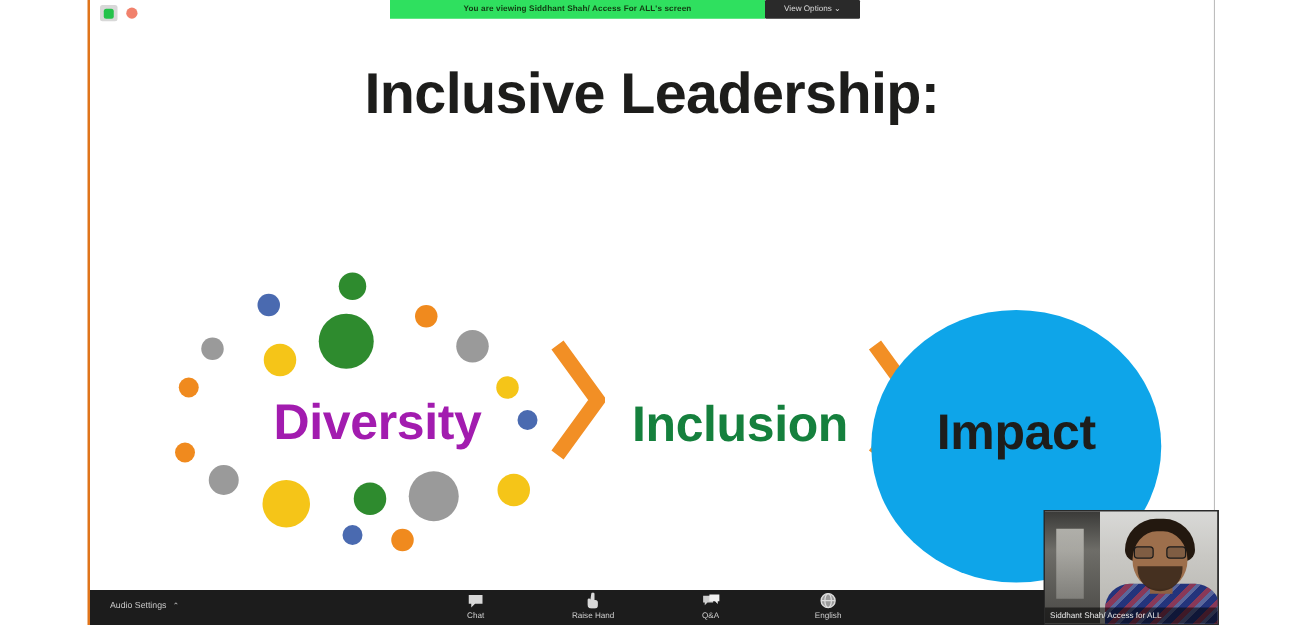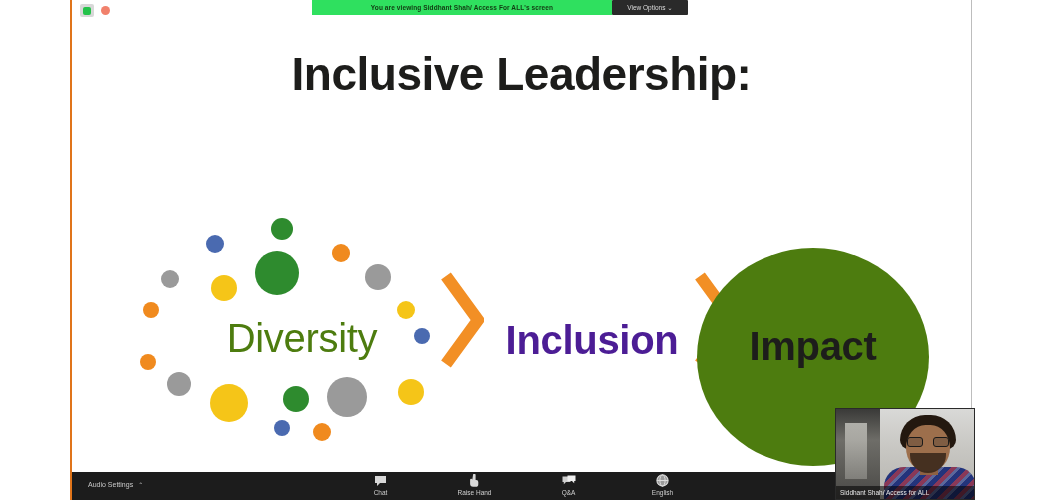--- a/index.html
+++ b/index.html
@@ -33,35 +33,35 @@
 
   #slide-title{position:absolute;left:0;right:0;top:22px;text-align:center;
                color:#1d1d1b;font-weight:700;font-size:46px;line-height:1.33;
                letter-spacing:-.5px;padding:0 40px;box-sizing:border-box;margin-top:22px;}
   #slide-title .tl{display:block;white-space:nowrap;}
 
   
   #diversity-group{position:absolute;left:90px;top:218px;width:280px;height:240px;}
   #diversity-group .dot{position:absolute;border-radius:50%;}
   #diversity-label{position:absolute;left:0;right:0;top:98px;text-align:center;
-                   font-size:40px;font-weight:400;color:#4d7c0f;letter-spacing:-.3px;}
+                   font-size:40px;font-weight:700;color:#a21caf;letter-spacing:-.3px;}
 
   
   .chev{position:absolute;width:44px;height:96px;}
   .chev svg{display:block;width:100%;height:100%;}
   #chev-1{left:368px;top:272px;}
   #chev-2{left:622px;top:272px;}
 
   
   #inclusion-label{position:absolute;left:410px;top:318px;width:220px;text-align:center;
-                   font-size:40px;font-weight:600;color:#4c1d95;letter-spacing:-.3px;}
+                   font-size:40px;font-weight:600;color:#15803d;letter-spacing:-.3px;}
 
   
   #impact-circle{position:absolute;left:625px;top:248px;width:232px;height:218px;
-                 border-radius:50%;background:#4d7c0f;}
+                 border-radius:50%;background:#0ea5e9;}
   #impact-label{position:absolute;left:0;right:0;top:76px;text-align:center;
                 font-size:40px;font-weight:600;color:#1d1d1b;letter-spacing:-.3px;}
 
   
   #toolbar{position:absolute;left:0;right:0;bottom:0;height:28px;background:#1c1c1c;
            z-index:30;}
   #audio-settings{position:absolute;left:16px;top:9px;color:#c9c9c9;font-size:7px;
                   white-space:nowrap;display:flex;align-items:center;gap:5px;}
   #audio-settings .caret{font-size:6px;color:#bdbdbd;}
   #tb-center{position:absolute;left:0;right:0;top:1px;display:flex;justify-content:center;

